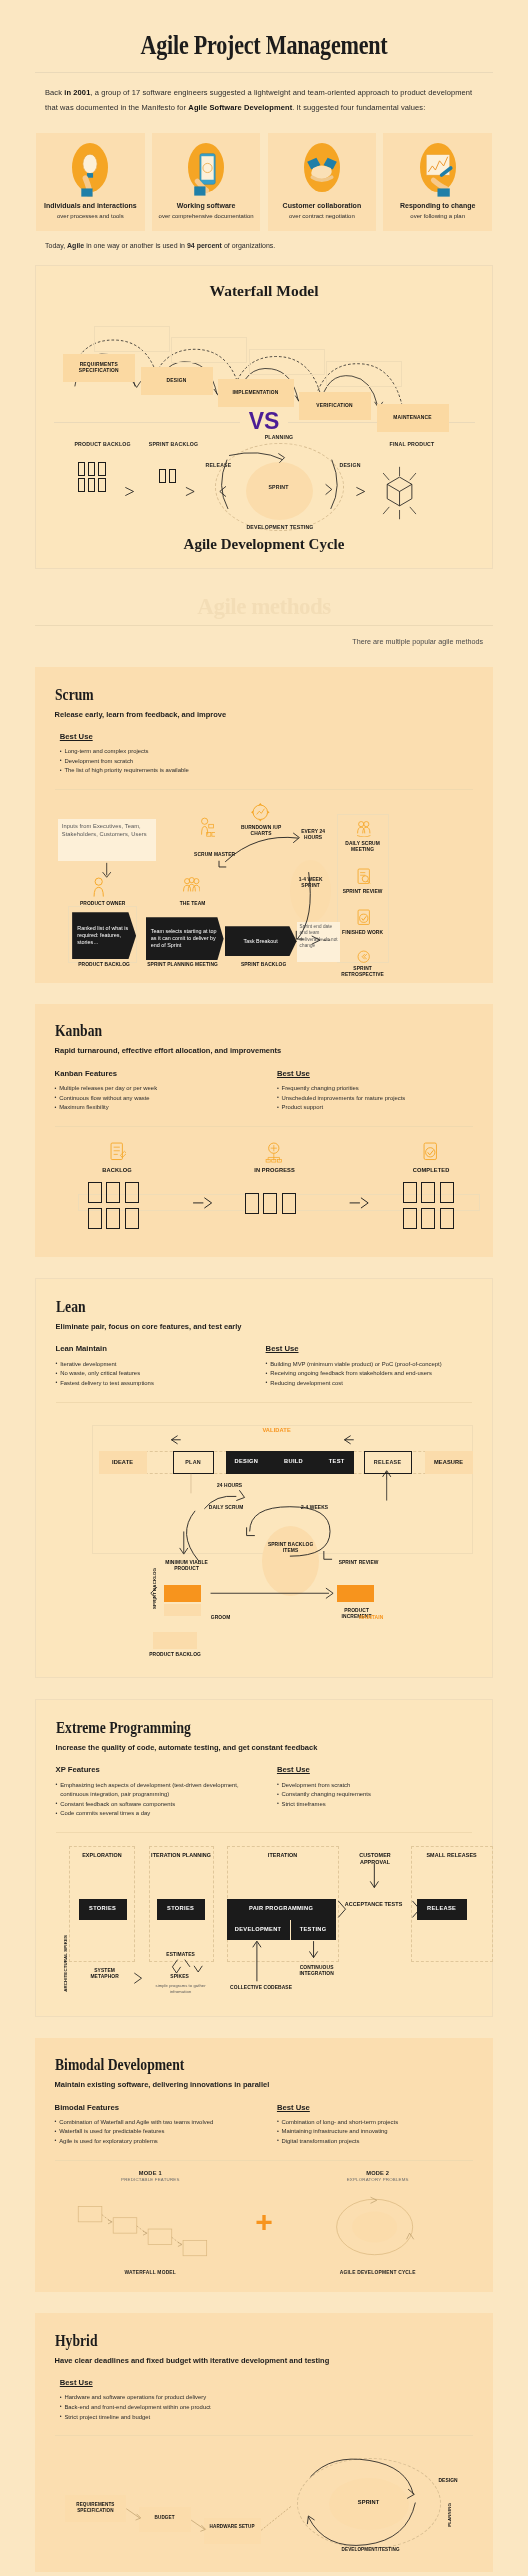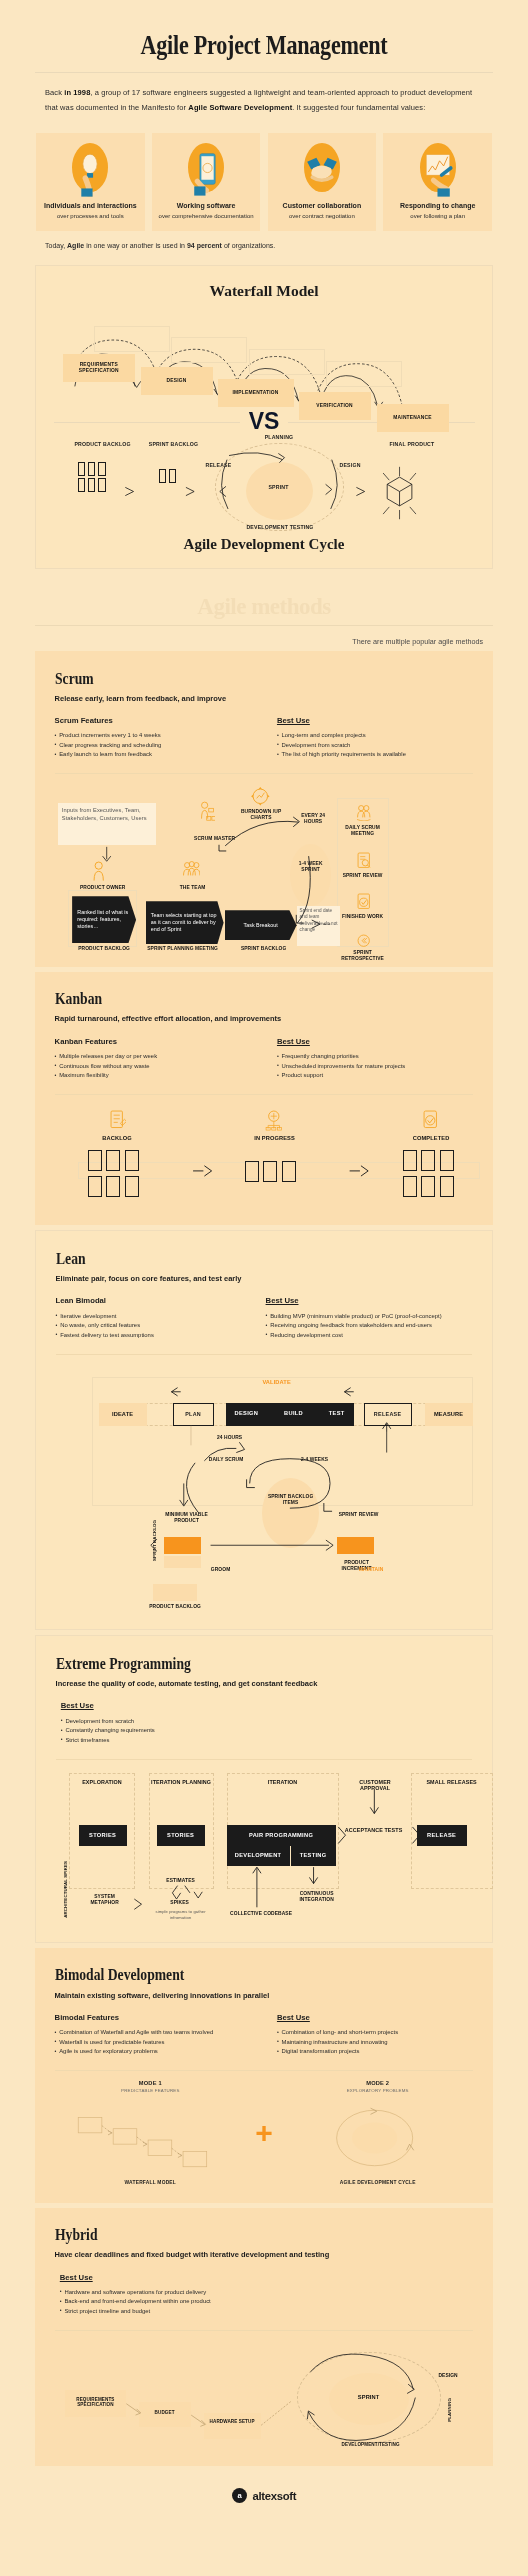--- a/index.html
+++ b/index.html
@@ -59,21 +59,21 @@
     border: 0.5px solid #efdcba;
     background: #fce6bd;
     padding: 13.4px 17.5px 15.5px 17.5px;
     position: relative;
   }
   .wf-title {
     text-align: center; font-family: "Liberation Serif", serif; font-weight: bold;
     font-size: 15.5px; margin: 3.1px 0 2.1px 0;
   }
   .vs-word {
-    text-align: center; color: #0f172a; font-weight: bold; font-size: 23px;
+    text-align: center; color: #4c1d95; font-weight: bold; font-size: 23px;
     font-family: "Liberation Sans", sans-serif; line-height: 1;
   }
   .vs-row { display: flex; align-items: center; gap: 8.2px; margin: 3.1px 0 2.1px 0; }
   .vs-row .ln { flex: 1; height: 0.5px; background: #ead9b9; }
 
   
   .waterfall { position: relative; height: 103px; margin-top: 4.1px; }
   .wf-box {
     position: absolute; background: #fbd9a2; color: #111;
     font-size: 4.9px; font-weight: bold; letter-spacing: 0.2px;
@@ -102,21 +102,21 @@
 
   
   .methods-banner {
     text-align: center; font-family: "Liberation Serif", serif; font-weight: bold;
     font-size: 23px; color: #f3ddb6; margin: 25px 0 5.2px 0; letter-spacing: -0.5px;
   }
   .methods-rule { height: 0.5px; background: #ecd9b5; margin: 0 35px; }
   .methods-sub { margin: 11.3px 45px 0 45px; font-size: 7.2px; color: #4a4a4a; text-align: right; }
 
   
-  .method { margin: 5px 35px 0 35px; background: #fbdeb0; padding: 16.5px 19.6px 17.5px 19.6px; }
+  .method { margin: 21px 35px 0 35px; background: #fbdeb0; padding: 16.5px 19.6px 17.5px 19.6px; }
   .method.lightbg { background: #fce6bd; border: 0.5px solid #f0ddbb; }
   .m-name {
     font-family: "Liberation Serif", serif; font-weight: bold; font-size: 17.5px;
     transform: scaleX(0.78); transform-origin: left center; margin-bottom: 5.2px;
   }
   .m-tag { font-size: 7.5px; font-weight: bold; margin-bottom: 13.4px; }
   .m-cols { display: flex; gap: 15.5px; }
   .m-col { flex: 1; }
   .m-col.wide { flex: 1.12; }
   .m-colhead { font-size: 7.7px; font-weight: bold; margin-bottom: 6.2px; }
@@ -175,21 +175,21 @@
   .logo-mark span { color: #fff; font-size: 7.7px; font-weight: bold; }
   .logo-text { font-size: 11.3px; font-weight: bold; letter-spacing: -0.3px; }
 </style>
 </head>
 <body>
 
 <div class="page">
 
   <div class="hero-title">Agile Project Management</div>
   <div class="hero-rule"></div>
-  <div class="intro" id="intro-para"><span>Back </span><b>in 1998</b><span>, a group of 17 software engineers suggested a lightweight and team-oriented approach to product development that was documented in the Manifesto for </span><b>Agile Software Development</b><span>. It suggested four fundamental values:</span></div>
+  <div class="intro" id="intro-para"><span>Back </span><b>in 2001</b><span>, a group of 17 software engineers suggested a lightweight and team-oriented approach to product development that was documented in the Manifesto for </span><b>Agile Software Development</b><span>. It suggested four fundamental values:</span></div>
 
   <div class="values">
     <div class="value-card">
       <div class="val-ill">
         <div class="val-oval"></div>
         <svg width="44" height="56" style="position:absolute;left:0;top:0" viewBox="0 0 86 108">
           <ellipse cx="43" cy="44" rx="14" ry="19" fill="#fdf0d8" stroke="#e8a33c" stroke-width="1.5"></ellipse>
           <rect x="37" y="62" width="12" height="9" fill="#1f7fa8"></rect>
           <path d="M34 72 q9 22 9 34" stroke="#f7c98b" stroke-width="11" fill="none" stroke-linecap="round"></path>
           <rect x="26" y="92" width="22" height="16" fill="#1f7fa8"></rect>
@@ -322,28 +322,20 @@
 
   <div class="methods-banner">Agile methods</div>
   <div class="methods-rule"></div>
   <div class="methods-sub">There are multiple popular agile methods</div>
 
   <div class="method">
     <div class="m-name">Scrum</div>
     <div class="m-tag">Release early, learn from feedback, and improve</div>
     <div class="m-cols">
       <div class="m-col">
-        <div class="m-colhead">Scrum Features</div>
-        <ul class="m-list">
-            <li>Product increments every 1 to 4 weeks</li>
-            <li>Clear progress tracking and scheduling</li>
-            <li>Early launch to learn from feedback</li>
-          </ul>
-      </div>
-      <div class="m-col">
         <div class="m-colhead indent">Best Use</div>
         <ul class="m-list indent">
             <li>Long-term and complex projects</li>
             <li>Development from scratch</li>
             <li>The list of high priority requirements is available</li>
           </ul>
       </div>
     </div>
     <div class="m-rule"></div>
     <div class="diagram" style="height:165px">
@@ -532,21 +524,21 @@
         <path d="M572 128 l20 0 M594 118 l14 10 l-14 10" stroke="#1b1b1b" stroke-width="1.8" fill="none"></path>
       </svg>
     </div>
   </div>
 
   <div class="method lightbg">
     <div class="m-name">Lean</div>
     <div class="m-tag">Eliminate pair, focus on core features, and test early</div>
     <div class="m-cols">
       <div class="m-col">
-        <div class="m-colhead">Lean Bimodal</div>
+        <div class="m-colhead">Lean Maintain</div>
         <ul class="m-list">
             <li>Iterative development</li>
             <li>No waste, only critical features</li>
             <li>Fastest delivery to test assumptions</li>
           </ul>
       </div>
       <div class="m-col wide">
         <div class="m-colhead indent">Best Use</div>
         <ul class="m-list indent">
             <li>Building MVP (minimum viable product) or PoC (proof-of-concept)</li>
@@ -605,20 +597,28 @@
     <div class="diagram" style="height:31px">
       <div class="tintbox" style="left:97px;top:3.1px;width:44px;height:17.5px"></div>
       <div class="dlabel" style="left:93px;top:23px;width:53px">PRODUCT BACKLOG</div>
     </div>
   </div>
 
   <div class="method lightbg">
     <div class="m-name">Extreme Programming</div>
     <div class="m-tag">Increase the quality of code, automate testing, and get constant feedback</div>
     <div class="m-cols">
+      <div class="m-col">
+        <div class="m-colhead">XP Features</div>
+        <ul class="m-list">
+            <li>Emphasizing tech aspects of development (test-driven development, continuous integration, pair programming)</li>
+            <li>Constant feedback on software components</li>
+            <li>Code commits several times a day</li>
+          </ul>
+      </div>
       <div class="m-col">
         <div class="m-colhead indent">Best Use</div>
         <ul class="m-list indent">
             <li>Development from scratch</li>
             <li>Constantly changing requirements</li>
             <li>Strict timeframes</li>
           </ul>
       </div>
     </div>
     <div class="m-rule"></div>

